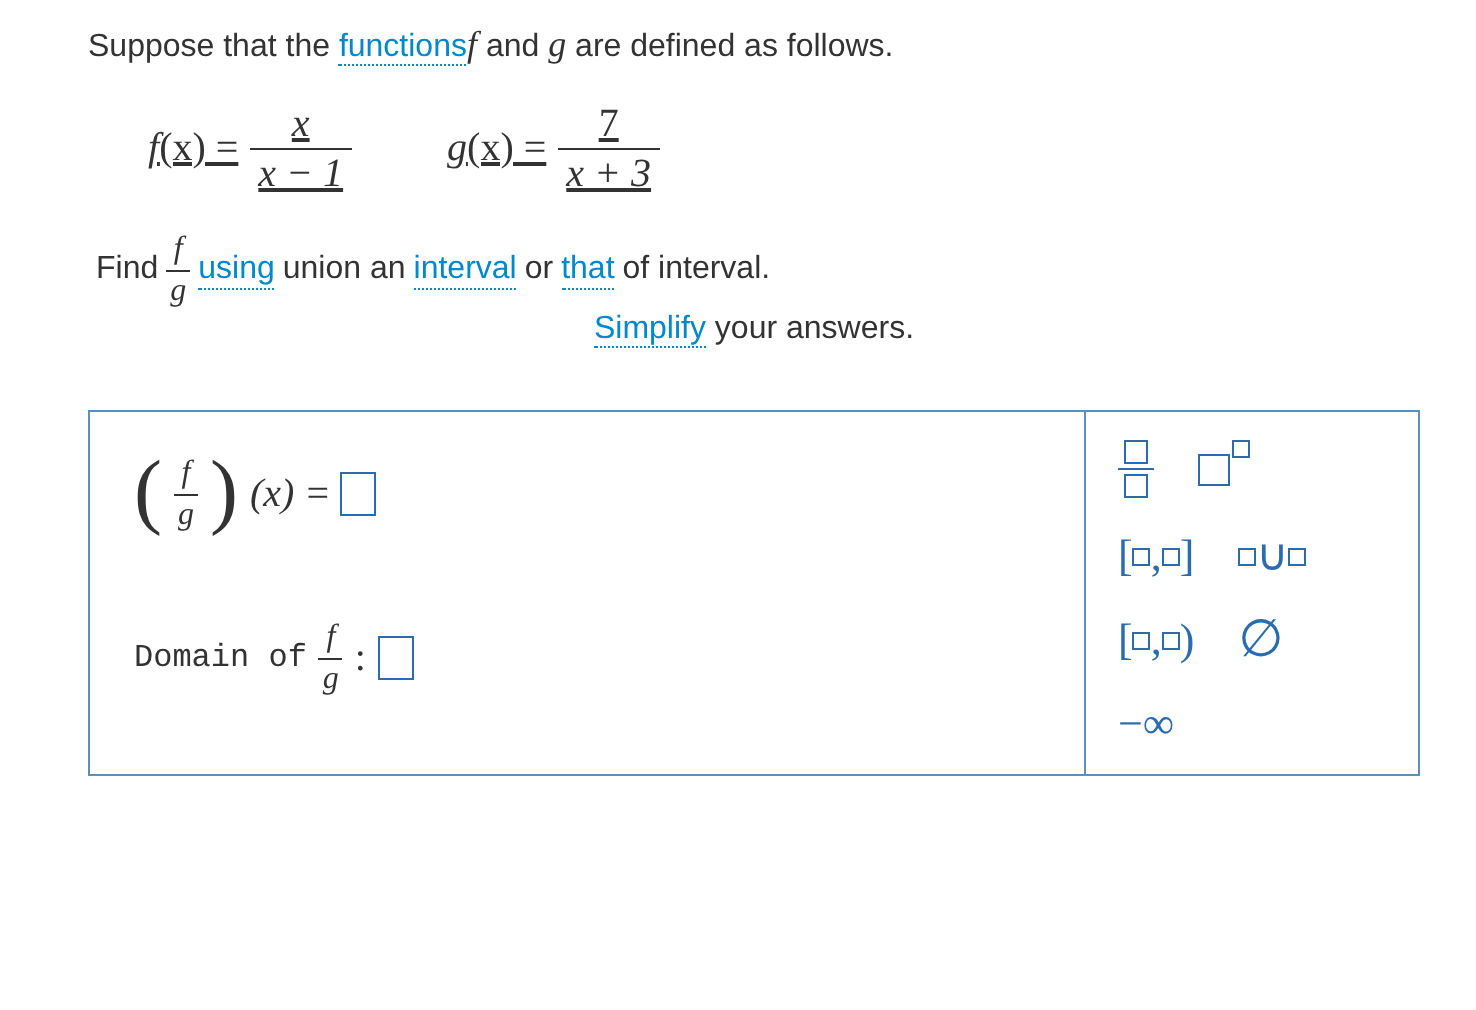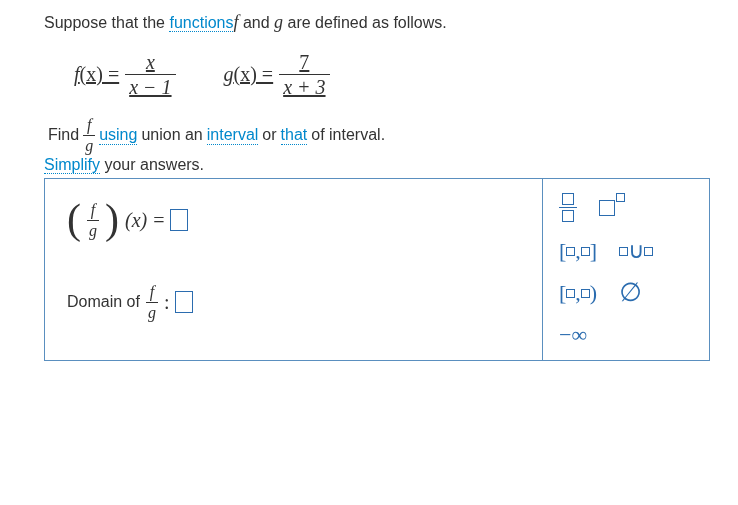--- a/index.html
+++ b/index.html
@@ -62,21 +62,22 @@
     padding: 0 2px;
   }
   .find-row {
     margin: 10px 0 2px 4px;
     display: flex;
     align-items: center;
     flex-wrap: wrap;
     gap: 4px;
   }
   .simplify-row {
-    margin: 2px 0 4px 0;
+    margin: 2px 0 31px 0;
+    text-align: center;
   }
   .answer-panel {
     display: flex;
     gap: 0;
     border: 1px solid #5a8fbf;
   }
   .answer-left {
     flex: 1;
     padding: 22px 18px 22px 22px;
     border-right: 1px solid #5a8fbf;
@@ -209,21 +210,21 @@
           <span class="bar"></span>
           <span class="den italic">g</span>
         </span>
         <span class="big-paren">)</span>
         <span class="italic">(x)</span>
         <span> = </span>
         <span class="input-box"></span>
       </div>
 
       <div class="ans-line">
-        <span style="font-family:Liberation Sans, sans-serif;font-size:16px;">Domain of </span>
+        <span style="font-family:Liberation Mono, monospace;font-size:16px;">Domain of </span>
         <span class="frac frac-sm">
           <span class="num italic">f</span>
           <span class="bar"></span>
           <span class="den italic">g</span>
         </span>
         <span> : </span>
         <span class="input-box"></span>
       </div>
 
     </div>

